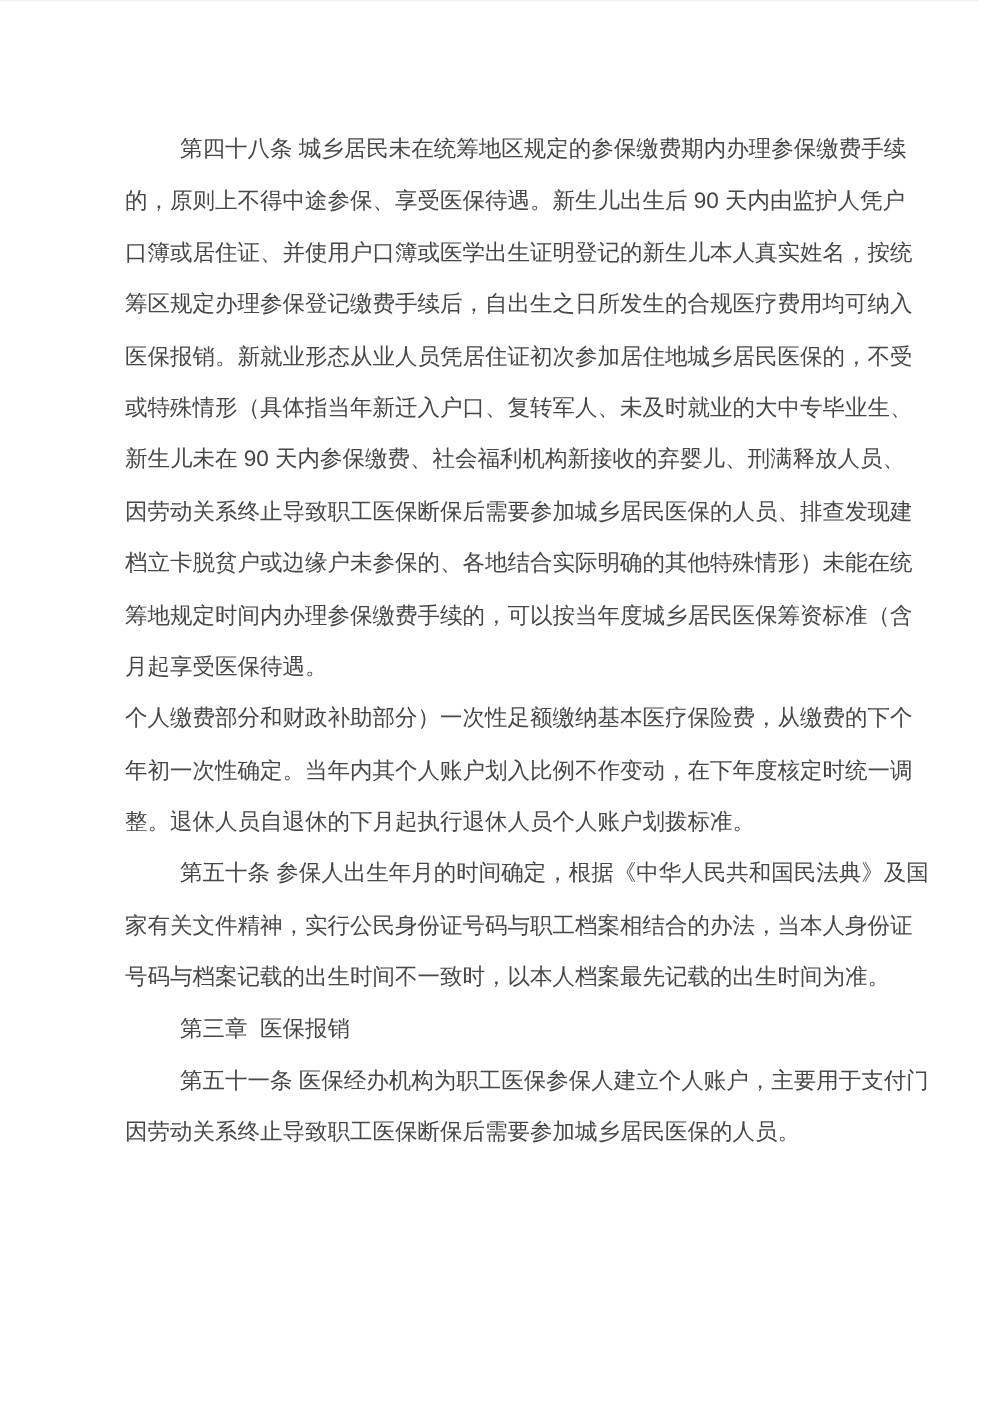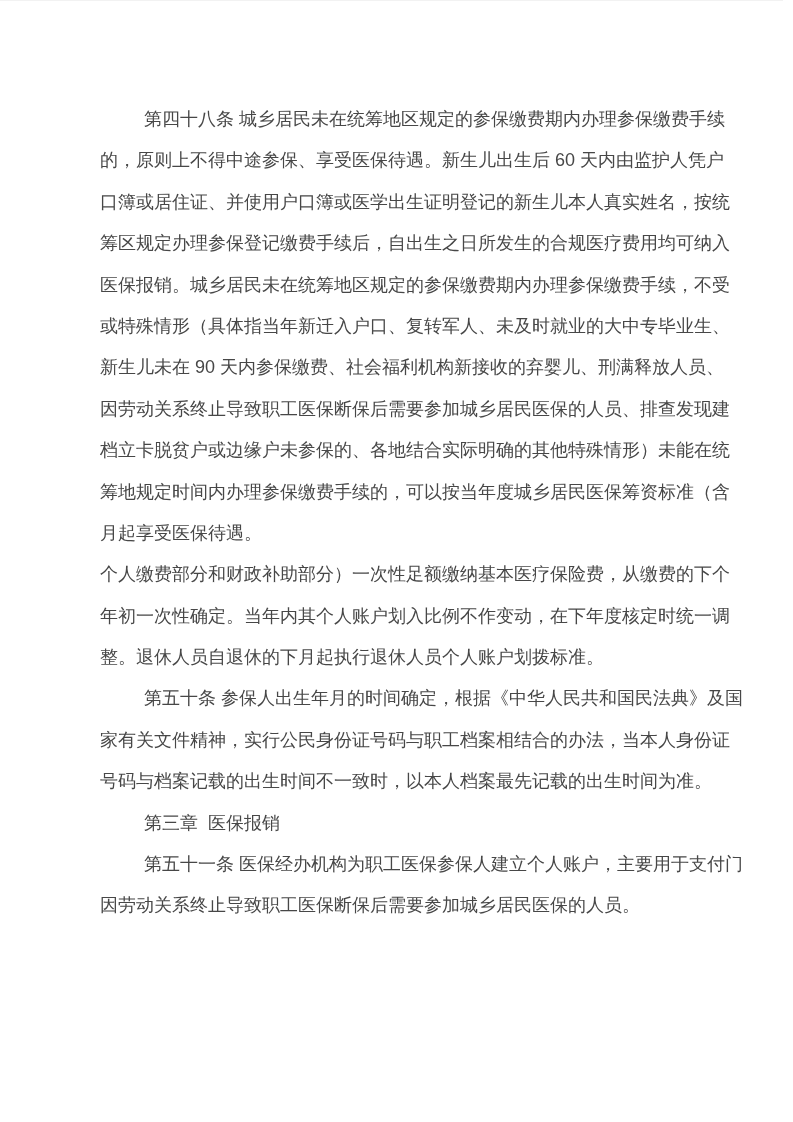--- a/index.html
+++ b/index.html
@@ -44,24 +44,24 @@
   }
 </style>
 </head>
 <body>
 
 <div class="page">
   <div class="top-edge"></div>
   <div class="doc-body" style="color: rgb(71, 71, 71);">
       <div class="para">
         <div class="line first">第四十八条 城乡居民未在统筹地区规定的参保缴费期内办理参保缴费手续</div>
-        <div class="line">的，原则上不得中途参保、享受医保待遇。新生儿出生后 60 天内由监护人凭户</div>
+        <div class="line">的，原则上不得中途参保、享受医保待遇。新生儿出生后 90 天内由监护人凭户</div>
         <div class="line">口簿或居住证、并使用户口簿或医学出生证明登记的新生儿本人真实姓名，按统</div>
         <div class="line">筹区规定办理参保登记缴费手续后，自出生之日所发生的合规医疗费用均可纳入</div>
-        <div class="line">医保报销。城乡居民未在统筹地区规定的参保缴费期内办理参保缴费手续，不受</div>
+        <div class="line">医保报销。新就业形态从业人员凭居住证初次参加居住地城乡居民医保的，不受</div>
         <div class="line">或特殊情形（具体指当年新迁入户口、复转军人、未及时就业的大中专毕业生、</div>
         <div class="line">新生儿未在 90 天内参保缴费、社会福利机构新接收的弃婴儿、刑满释放人员、</div>
         <div class="line">因劳动关系终止导致职工医保断保后需要参加城乡居民医保的人员、排查发现建</div>
         <div class="line">档立卡脱贫户或边缘户未参保的、各地结合实际明确的其他特殊情形）未能在统</div>
         <div class="line">筹地规定时间内办理参保缴费手续的，可以按当年度城乡居民医保筹资标准（含</div>
         <div class="line">月起享受医保待遇。</div>
         <div class="line">个人缴费部分和财政补助部分）一次性足额缴纳基本医疗保险费，从缴费的下个</div>
       </div>
       <div class="para">
         <div class="line">年初一次性确定。当年内其个人账户划入比例不作变动，在下年度核定时统一调</div>

